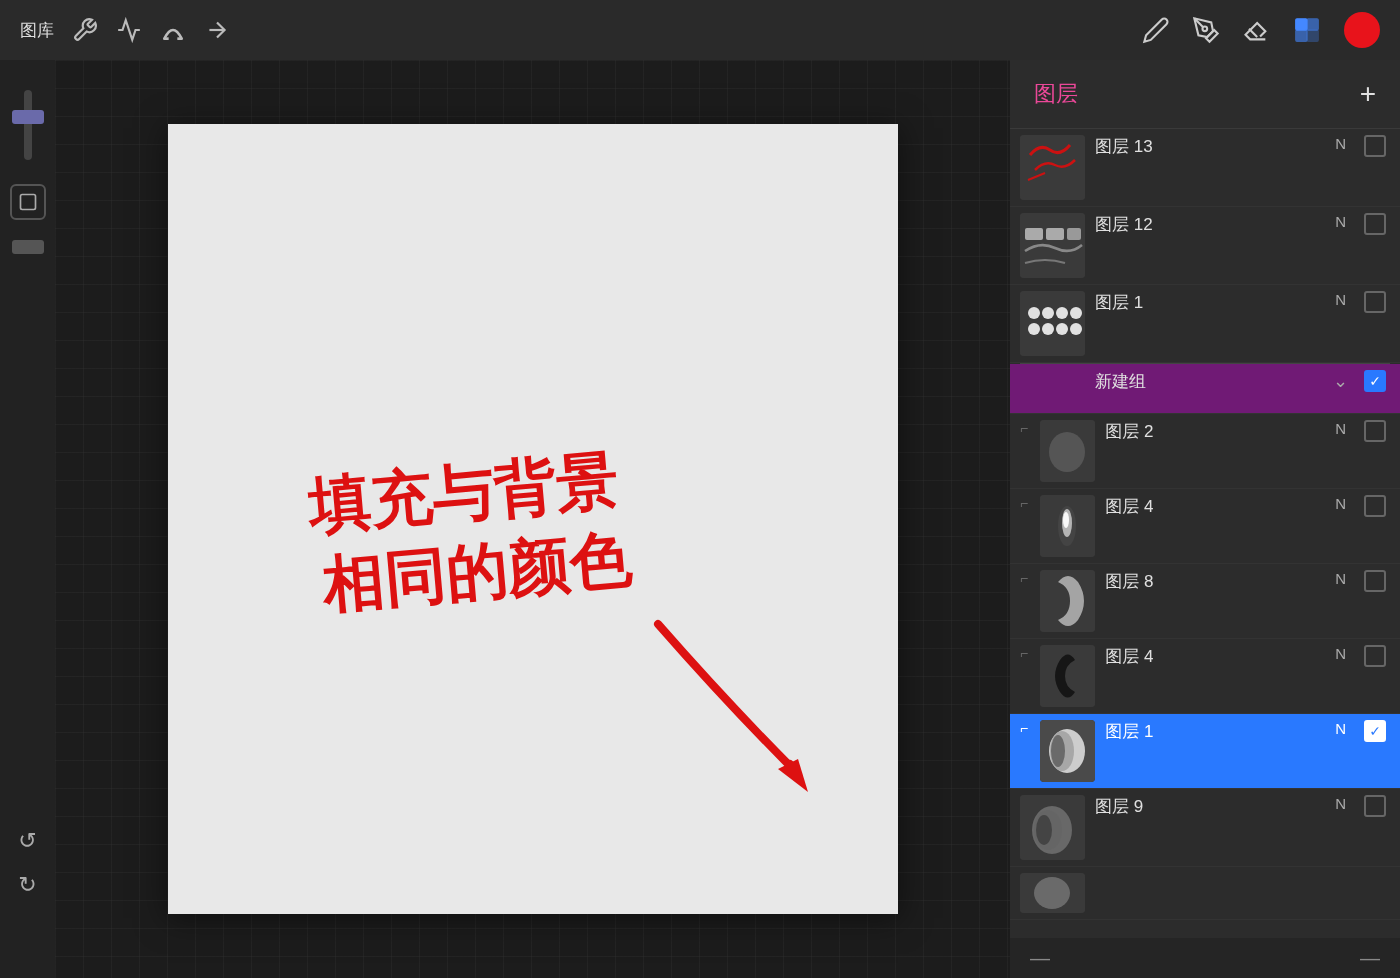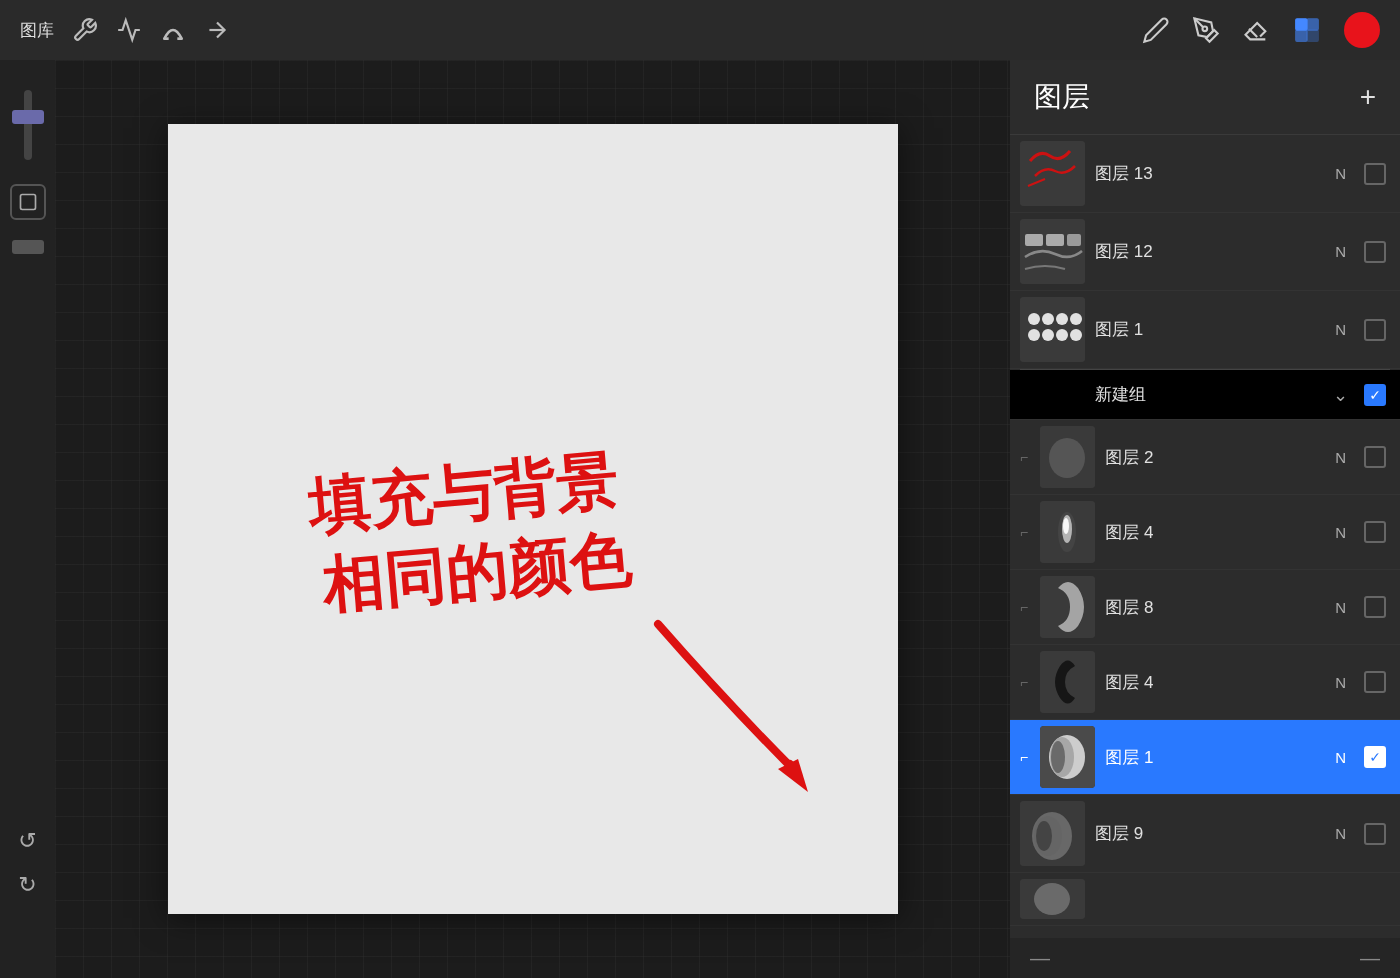--- a/index.html
+++ b/index.html
@@ -149,52 +149,51 @@
       flex-direction: column;
     }
     .layers-header {
       display: flex;
       align-items: center;
       justify-content: space-between;
       padding: 18px 24px;
       border-bottom: 1px solid #3a3a3a;
     }
     .layers-title {
-      color: #ffffff;
-      font-size: 28px;
+      color: #ec4899;
+      font-size: 22px;
       font-weight: 500;
     }
     .layers-add-btn {
       color: #e0e0e0;
       font-size: 28px;
       cursor: pointer;
     }
     .layers-list {
       flex: 1;
       overflow-y: auto;
       overflow-x: hidden;
     }
     .layers-list::-webkit-scrollbar { width: 4px; }
     .layers-list::-webkit-scrollbar-thumb { background: #555; border-radius: 2px; }
 
     .layer-item {
       display: flex;
-      align-items: center;
       padding: 6px 14px 6px 10px;
       gap: 10px;
       border-bottom: 1px solid #333;
       min-height: 75px;
       cursor: pointer;
     }
     .layer-item.active {
       background: #2979ff;
     }
     .layer-item.group-header {
       min-height: 50px;
-      background: #000000;
+      background: #701a75;
     }
     .layer-thumb {
       width: 65px;
       height: 65px;
       background: #3a3a3a;
       border-radius: 4px;
       flex-shrink: 0;
       overflow: hidden;
       display: flex;
       align-items: center;

